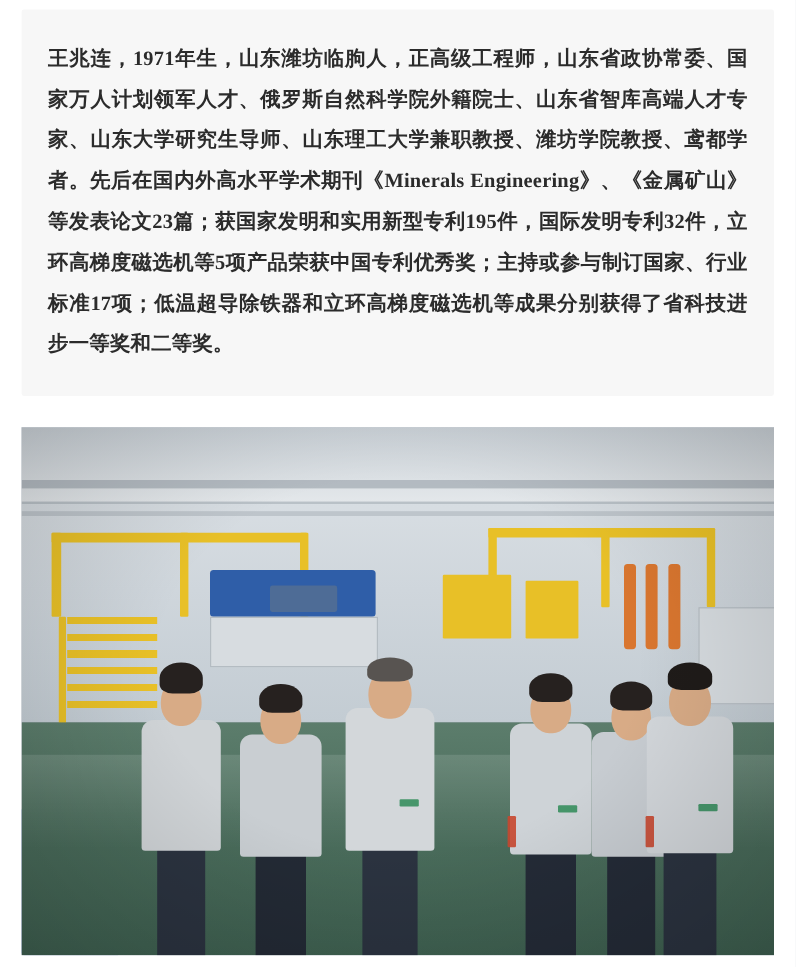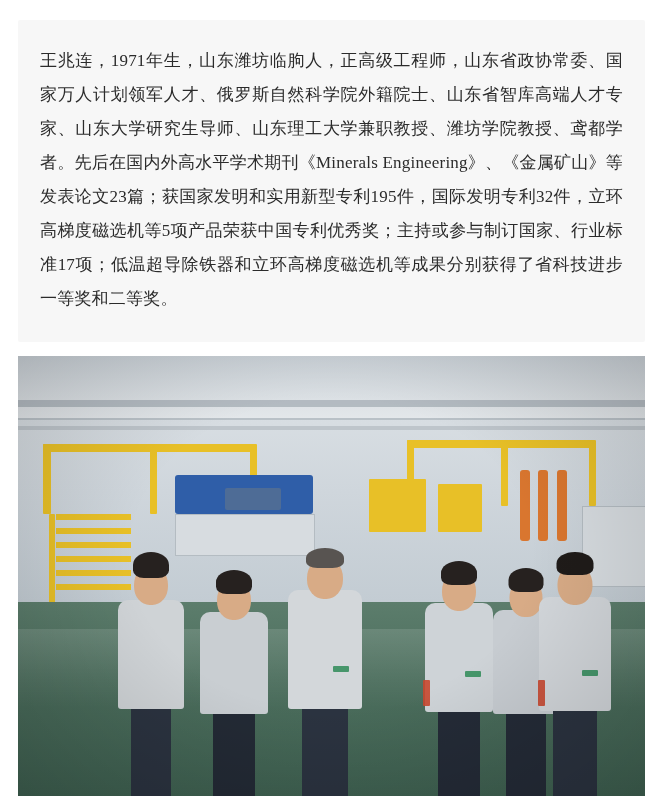--- a/index.html
+++ b/index.html
@@ -16,26 +16,27 @@
   .page {
     width: 663px;
     height: 806px;
     position: relative;
     background: #ffffff;
     box-sizing: border-box;
   }
   .bio-card {
     position: absolute;
     left: 18px;
-    top: 20px;
+    top: 8px;
     width: 627px;
     background: #f7f7f7;
     border-radius: 2px;
     box-sizing: border-box;
     padding: 24px 22px 26px 22px;
+    font-weight: bold;
   }
   .bio-text {
     font-family: "Liberation Serif", "DejaVu Serif", serif;
     font-size: 17px;
     line-height: 34px;
     color: #2b2b2b;
     text-align: justify;
     text-justify: inter-ideograph;
     letter-spacing: 0.2px;
     margin: 0;

